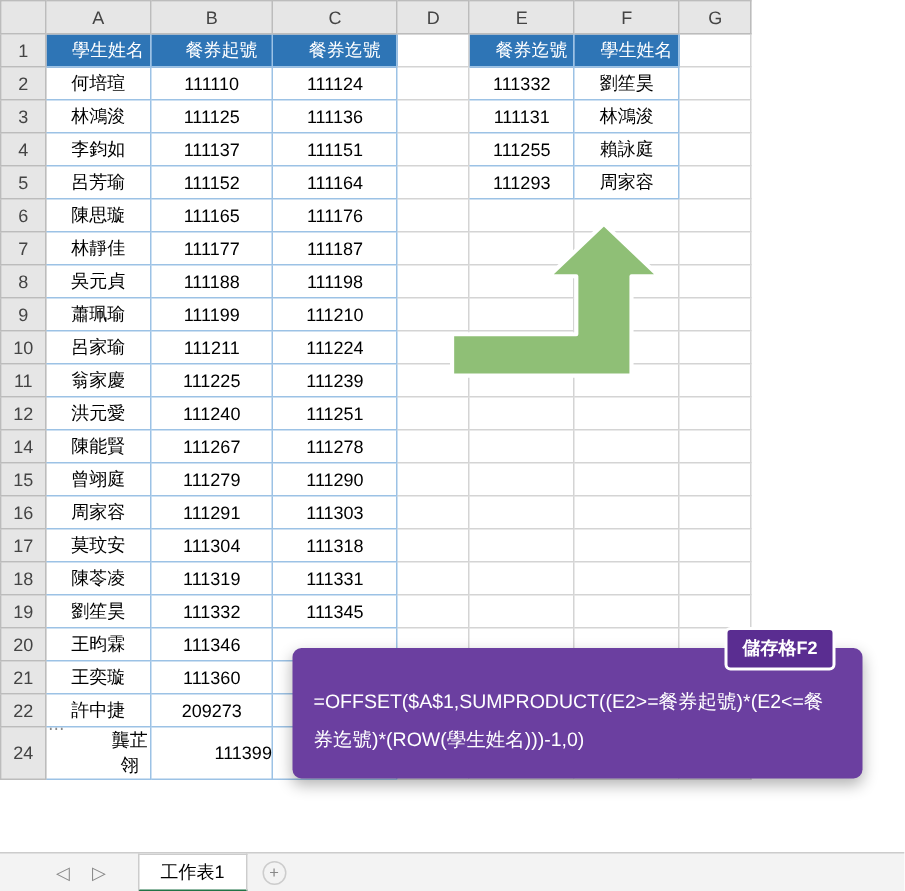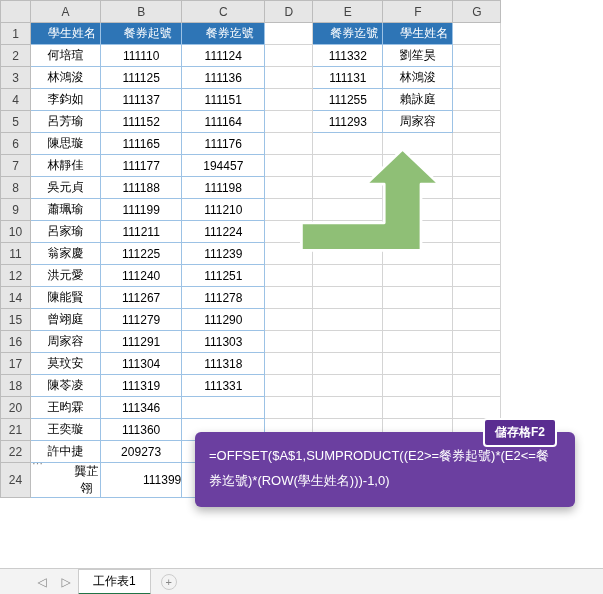--- a/index.html
+++ b/index.html
@@ -10,25 +10,25 @@
   .grid .corner { width: 30px; background: #e6e6e6; border: 1px solid #bcbcbc; }
   .grid .colh { background: #e6e6e6; color: #444; border: 1px solid #bcbcbc; font-size: 12px; }
   .grid .rowh { width: 30px; background: #e6e6e6; color: #444; border: 1px solid #bcbcbc; font-size: 12px; }
   .wA { width: 70px; } .wB { width: 70px; } .wC { width: 70px; } .wD { width: 48px; } .wE { width: 70px; } .wF { width: 70px; } .wG { width: 48px; }
   .hdr { background: #2e75b6; color: #fff; font-weight: bold; border: 1px solid #9cc2e5 !important; padding-left: 13px; }
   .cellA { border: 1px solid #9cc2e5 !important; }
   .cellE { border: 1px solid #9cc2e5 !important; }
   .arrow { position: absolute; left: 293px; top: 146px; width: 160px; height: 120px; pointer-events: none; }
   .tabbar { position: absolute; bottom: 0; left: 0; right: 0; height: 26px; background: #f3f3f3; border-top: 1px solid #ccc; display: flex; align-items: center; padding-left: 30px; }
   .tabbtn { width: 24px; height: 20px; display:flex; align-items:center; justify-content:center; color:#888; }
-  .tab { background: #fff; border: 1px solid #ccc; border-bottom: 2px solid #217346; padding: 3px 14px; margin-left: 0; font-size: 12px; }
+  .tab { background: #fff; border: 1px solid #ccc; border-bottom: 2px solid #217346; padding: 3px 14px; margin-left: 14px; font-size: 12px; }
   .addsheet { margin-left: 10px; color:#888; border:1px solid #ccc; border-radius:50%; width:16px; height:16px; display:flex; align-items:center; justify-content:center; font-size:11px;}
   .callout { position: absolute; left: 195px; top: 432px; width: 380px; background: #6b3fa0; color: #fff; border-radius: 6px; padding: 12px 14px 14px 14px; font-size: 13px; box-shadow: 0 4px 10px rgba(0,0,0,.3); }
   .badge { position: absolute; top: -14px; right: 18px; background: #5a2d91; border: 2px solid #fff; color:#fff; padding: 4px 10px; border-radius: 4px; font-size: 12px; font-weight: bold; }
-  .formula { line-height: 1.9; word-break: break-all; }
+  .formula { line-height: 1.9; word-break: break-all; margin-top: 12px; }
   .grid tbody tr:last-child td { border-bottom: 1px solid #d4d4d4; padding-left: 42px; }
   .dots { position:absolute; left:32px; bottom:28px; font-size:11px; color:#888;}
 </style>
 </head>
 <body>
 
 <div class="sheet">
   <table class="grid">
     <thead>
       <tr>
@@ -100,21 +100,21 @@
           <td class="cellA">111176</td>
           <td></td>
           <td></td>
           <td></td>
           <td></td>
         </tr>
         <tr>
           <th class="rowh">7</th>
           <td class="cellA">林靜佳</td>
           <td class="cellA">111177</td>
-          <td class="cellA">194457</td>
+          <td class="cellA">111187</td>
           <td></td>
           <td></td>
           <td></td>
           <td></td>
         </tr>
         <tr>
           <th class="rowh">8</th>
           <td class="cellA">吳元貞</td>
           <td class="cellA">111188</td>
           <td class="cellA">111198</td>
@@ -201,20 +201,30 @@
           <td></td>
           <td></td>
           <td></td>
           <td></td>
         </tr>
         <tr>
           <th class="rowh">18</th>
           <td class="cellA">陳苓凌</td>
           <td class="cellA">111319</td>
           <td class="cellA">111331</td>
+          <td></td>
+          <td></td>
+          <td></td>
+          <td></td>
+        </tr>
+        <tr>
+          <th class="rowh">19</th>
+          <td class="cellA">劉笙昊</td>
+          <td class="cellA">111332</td>
+          <td class="cellA">111345</td>
           <td></td>
           <td></td>
           <td></td>
           <td></td>
         </tr>
         <tr>
           <th class="rowh">20</th>
           <td class="cellA">王昀霖</td>
           <td class="cellA">111346</td>
           <td class="cellA"></td>

